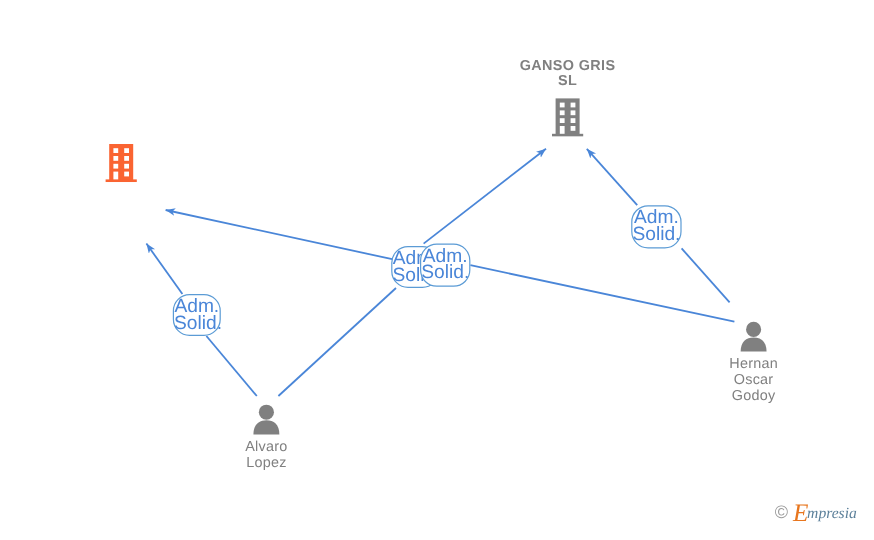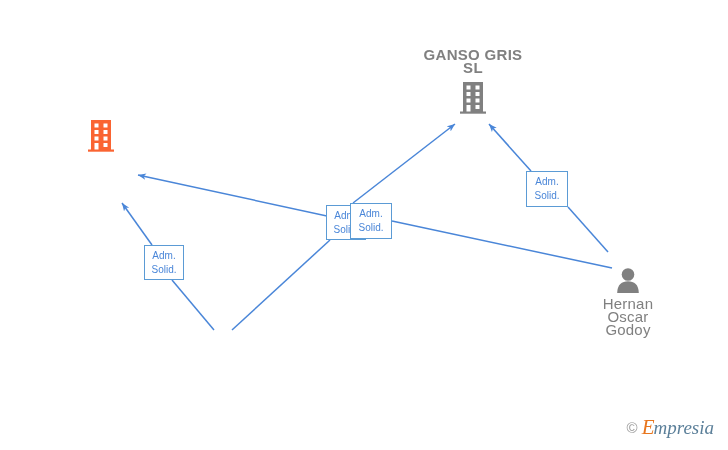--- a/index.html
+++ b/index.html
@@ -26,43 +26,43 @@
 
   
   .node {
     position: absolute;
     width: 150px;
     margin-left: -75px;
     text-align: center;
     line-height: 13px;
   }
   .node-label {
-    font-size: 15px;
+    font-size: 12px;
     color: #808080;
     letter-spacing: 0.2px;
     white-space: pre-line;
   }
   .company .node-label {
     font-weight: bold;
     letter-spacing: 0.3px;
   }
   .icon-wrap {
     display: block;
     line-height: 0;
   }
 
   
   .edge-label {
     position: absolute;
     box-sizing: border-box;
     border: 1px solid #5b9bd5;
-    border-radius: 0;
+    border-radius: 14px;
     background: #ffffff;
     color: #4a86d8;
-    font-size: 10px;
+    font-size: 16px;
     line-height: 14px;
     text-align: center;
     padding: 3px 0 3px 0;
     white-space: pre-line;
   }
 </style>
 </head>
 <body>
 
 <div id="canvas">
@@ -136,32 +136,42 @@
         <rect x="17.5" y="12" width="4" height="4" fill="#ffffff"></rect>
         <rect x="8.5" y="18.5" width="4" height="4" fill="#ffffff"></rect>
         <rect x="17.5" y="18.5" width="4" height="4" fill="#ffffff"></rect>
         <rect x="8.5" y="25" width="4" height="7" fill="#ffffff"></rect>
         <rect x="17.5" y="25" width="4" height="4" fill="#ffffff"></rect>
         <rect x="2" y="31.5" width="26" height="2.2" fill="#808080"></rect>
       </svg>
     </span>
   </div>
 
+  <div class="node person" style="left:222px; top:335px; z-index:20;">
+    <span class="icon-wrap">
+      <svg width="28" height="28" viewBox="0 0 28 28">
+        <circle cx="14" cy="8.5" r="6.3" fill="#808080"></circle>
+        <path d="M3.2,27 C3.2,18.6 7.9,15.2 14,15.2 C20.1,15.2 24.8,18.6 24.8,27 Z" fill="#808080"></path>
+      </svg>
+    </span>
+    <div class="node-label" style="margin-top:3px;">Alvaro
+Lopez</div>
+  </div>
 
   <div class="node person" style="left:628px; top:266px; z-index:20;text-align:center;">
     <span class="icon-wrap">
       <svg width="28" height="28" viewBox="0 0 28 28">
         <circle cx="14" cy="8.5" r="6.3" fill="#808080"></circle>
         <path d="M3.2,27 C3.2,18.6 7.9,15.2 14,15.2 C20.1,15.2 24.8,18.6 24.8,27 Z" fill="#808080"></path>
       </svg>
     </span>
     <div class="node-label" style="margin-top:3px;">Hernan
 Oscar
 Godoy</div>
   </div>
 
   <div style="position:absolute; right:14px; bottom:10px; display:flex; align-items:center; z-index:30;">
     <span style="font-size:15px; color:#9a9a9a; margin-right:4px;">©</span>
     <span style="font-family:'Liberation Serif', serif; font-style:italic; font-size:21px; color:#e8761e;">E</span>
-    <span style="font-family:'Liberation Serif', serif; font-style:italic; font-size:19px; color:#5b7f99; margin-left:-1px;">mpresia</span>
+    <span style="font-family:'Liberation Serif', serif; font-style:italic; font-size:13px; color:#5b7f99; margin-left:-1px;">mpresia</span>
   </div>
 
 </div>
 
 </body></html>

